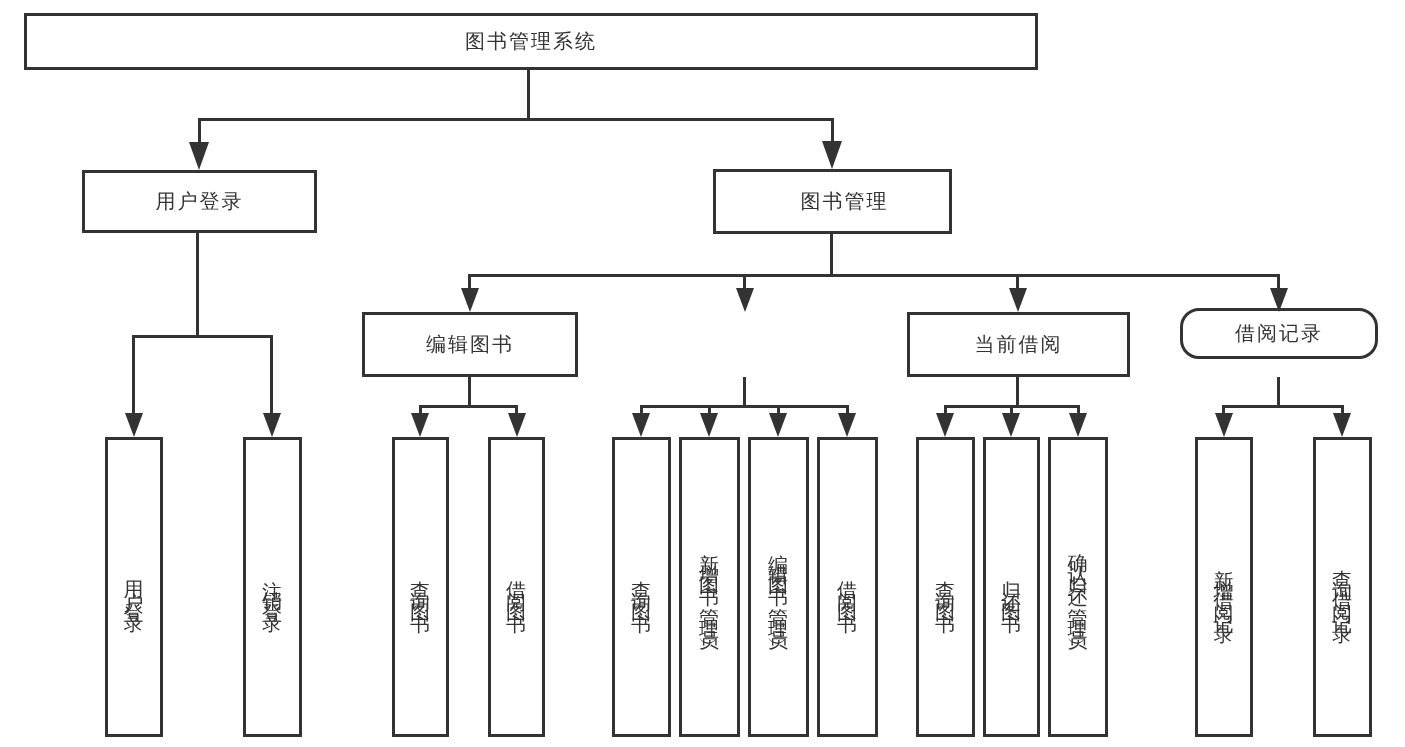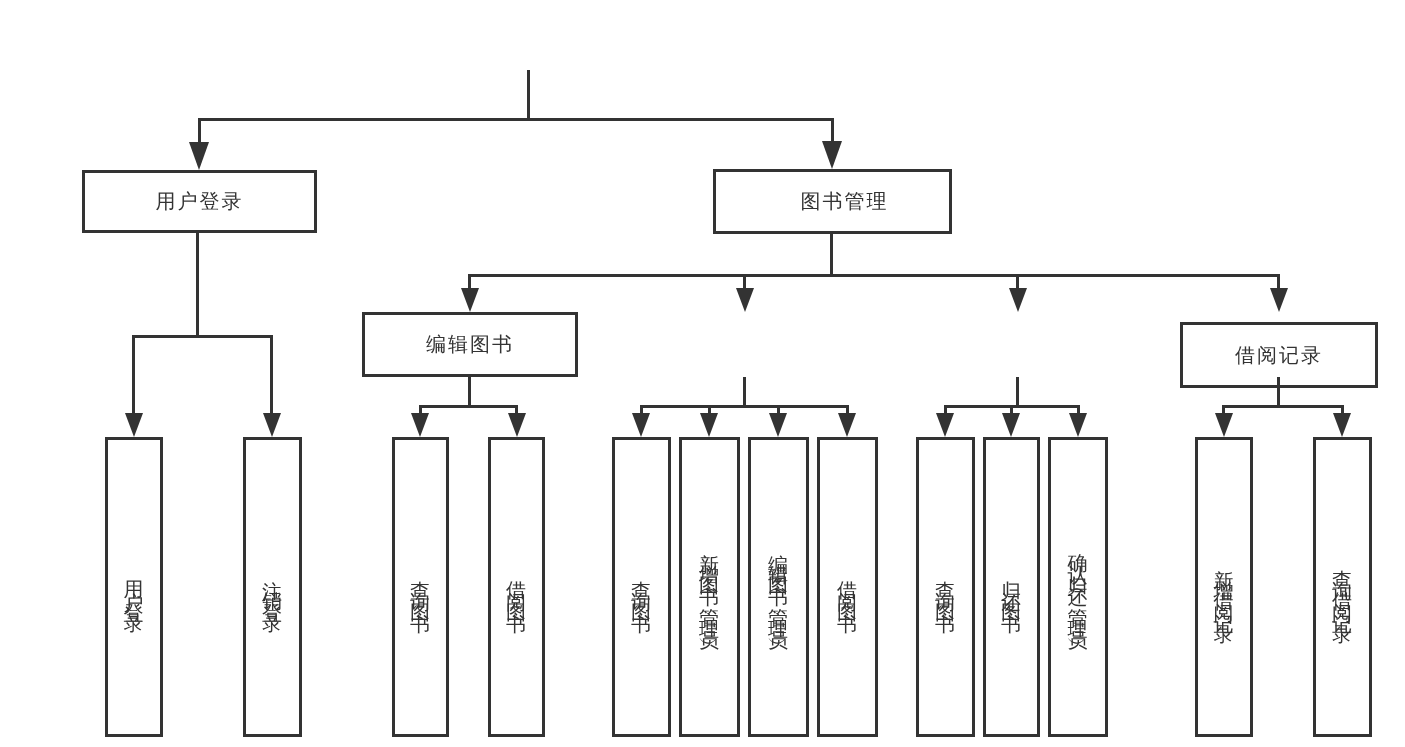--- a/index.html
+++ b/index.html
@@ -60,32 +60,38 @@
     letter-spacing:1px;
     color:var(--wm,#c8c8c8);
     white-space:nowrap;
   }
 </style>
 </head>
 <body>
 
 <div id="canvas" style="--line: #333333; --border: #333333; --text: #333333; --bg: #ffffff; --wm: #c8c8c8;">
 
+  <div class="node" style="left:24px;top:13px;width:1014px;height:57px;">
+    <span class="hlabel">图书管理系统</span>
+  </div>
 
   <div class="node" style="left:82px;top:170px;width:235px;height:63px;">
     <span class="hlabel">用户登录</span>
   </div>
   <div class="node" style="left:713px;top:169px;width:239px;height:65px;padding-left:24px;">
     <span class="hlabel">图书管理</span>
   </div>
 
   <div class="node" style="left:362px;top:312px;width:216px;height:65px;">
     <span class="hlabel">编辑图书</span>
   </div>
-  <div class="node" style="left:1180px;top:322px;width:198px;height:66px;">
+  <div class="node" style="left:907px;top:312px;width:223px;height:65px;">
+    <span class="hlabel">当前借阅</span>
+  </div>
+  <div class="node" style="left:1180px;top:308px;width:198px;height:51px;border-radius:19px;">
     <span class="hlabel">借阅记录</span>
   </div>
 
   <div class="node leaf" style="left:105px;top:437px;width:58px;height:300px;">
     <span class="vlabel">用户登录</span>
   </div>
   <div class="node leaf" style="left:243px;top:437px;width:59px;height:300px;">
     <span class="vlabel">注销登录</span>
   </div>
   <div class="node leaf" style="left:392px;top:437px;width:57px;height:300px;">

